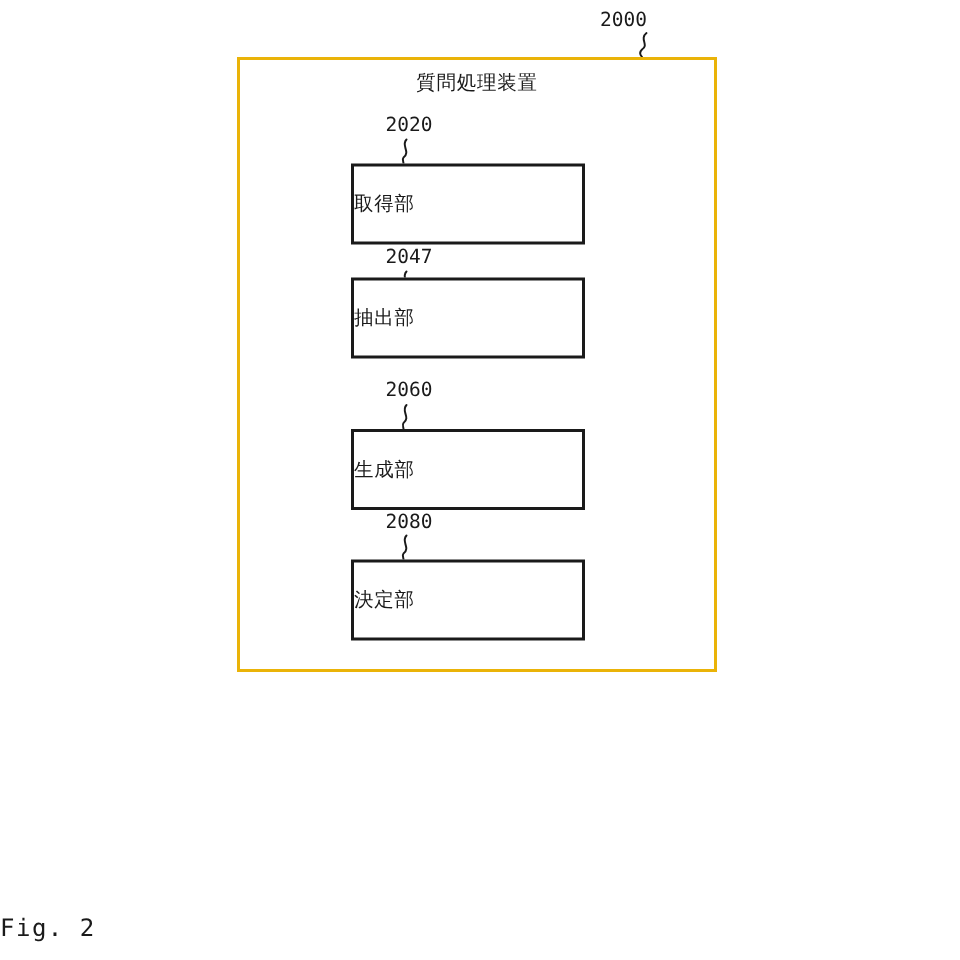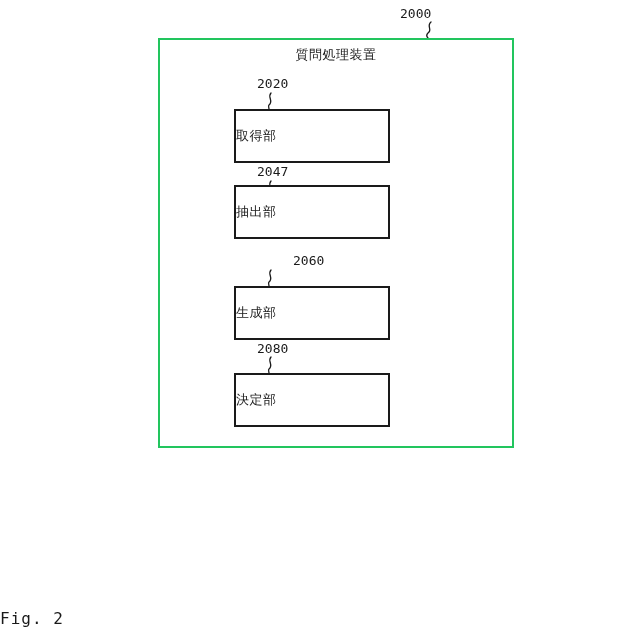--- a/index.html
+++ b/index.html
@@ -11,23 +11,22 @@
     font-family: "DejaVu Sans", sans-serif;
     color: #1a1a1a;
     overflow: hidden;
   }
   .outer-box {
     position: absolute;
     left: 158px;
     top: 38px;
     width: 316px;
     height: 406px;
-    border: 2px solid #22c55e;
+    border: 2px solid #eab308;
     background: #ffffff;
-    padding-left: 36px;
   }
   .outer-title {
     position: absolute;
     top: 6px;
     left: 0;
     right: 0;
     text-align: center;
     font-size: 13px;
     letter-spacing: 0.5px;
   }
@@ -49,21 +48,21 @@
   #module-box-2 { top: 286px; }
   #module-box-3 { top: 373px; }
   .ref-label {
     position: absolute;
     font-family: "DejaVu Sans Mono", monospace;
     font-size: 13px;
     line-height: 14px;
   }
   #ref-2020 { left: 257px; top: 77px; }
   #ref-2040 { left: 257px; top: 165px; }
-  #ref-2060 { left: 257px; top: 254px; margin-left: 36px; }
+  #ref-2060 { left: 257px; top: 254px; }
   #ref-2080 { left: 257px; top: 342px; }
   #ref-2000 { left: 400px; top: 7px; }
   .leader { position: absolute; }
   #leader-2020 { left: 264px; top: 92px; }
   #leader-2040 { left: 264px; top: 180px; }
   #leader-2060 { left: 264px; top: 269px; }
   #leader-2080 { left: 264px; top: 356px; }
   #leader-2000 { left: 422px; top: 21px; }
   .caption {
     position: absolute;

